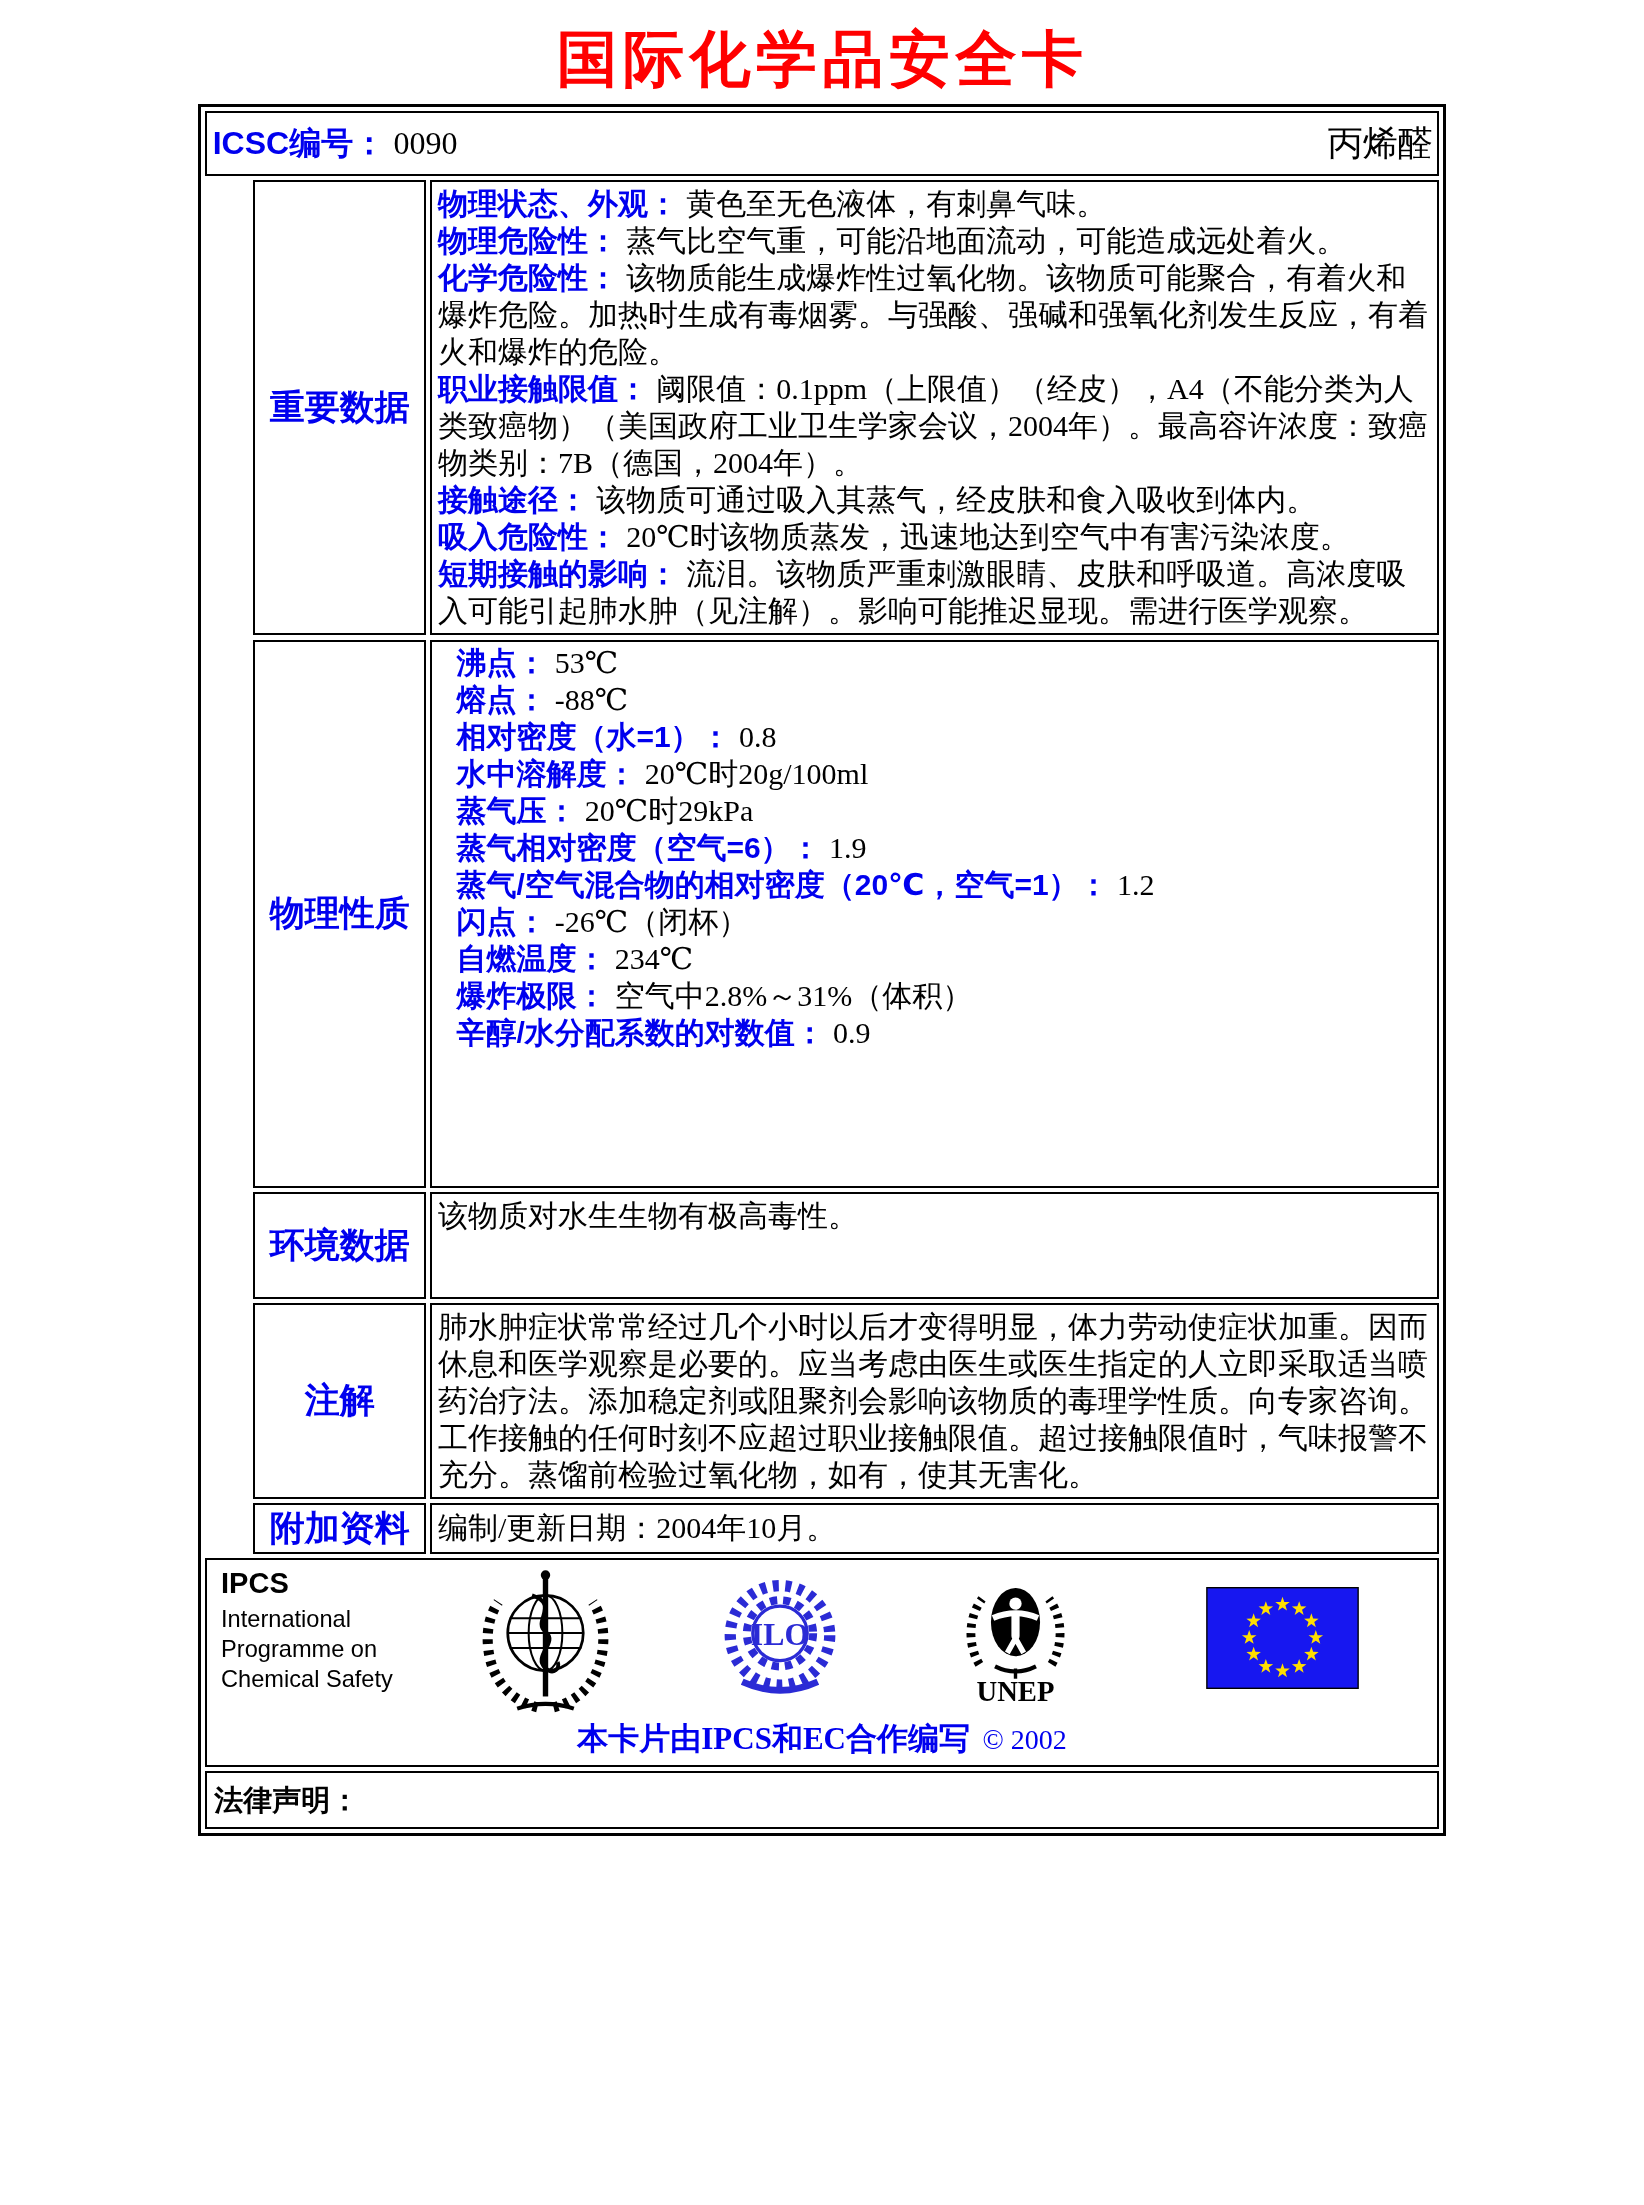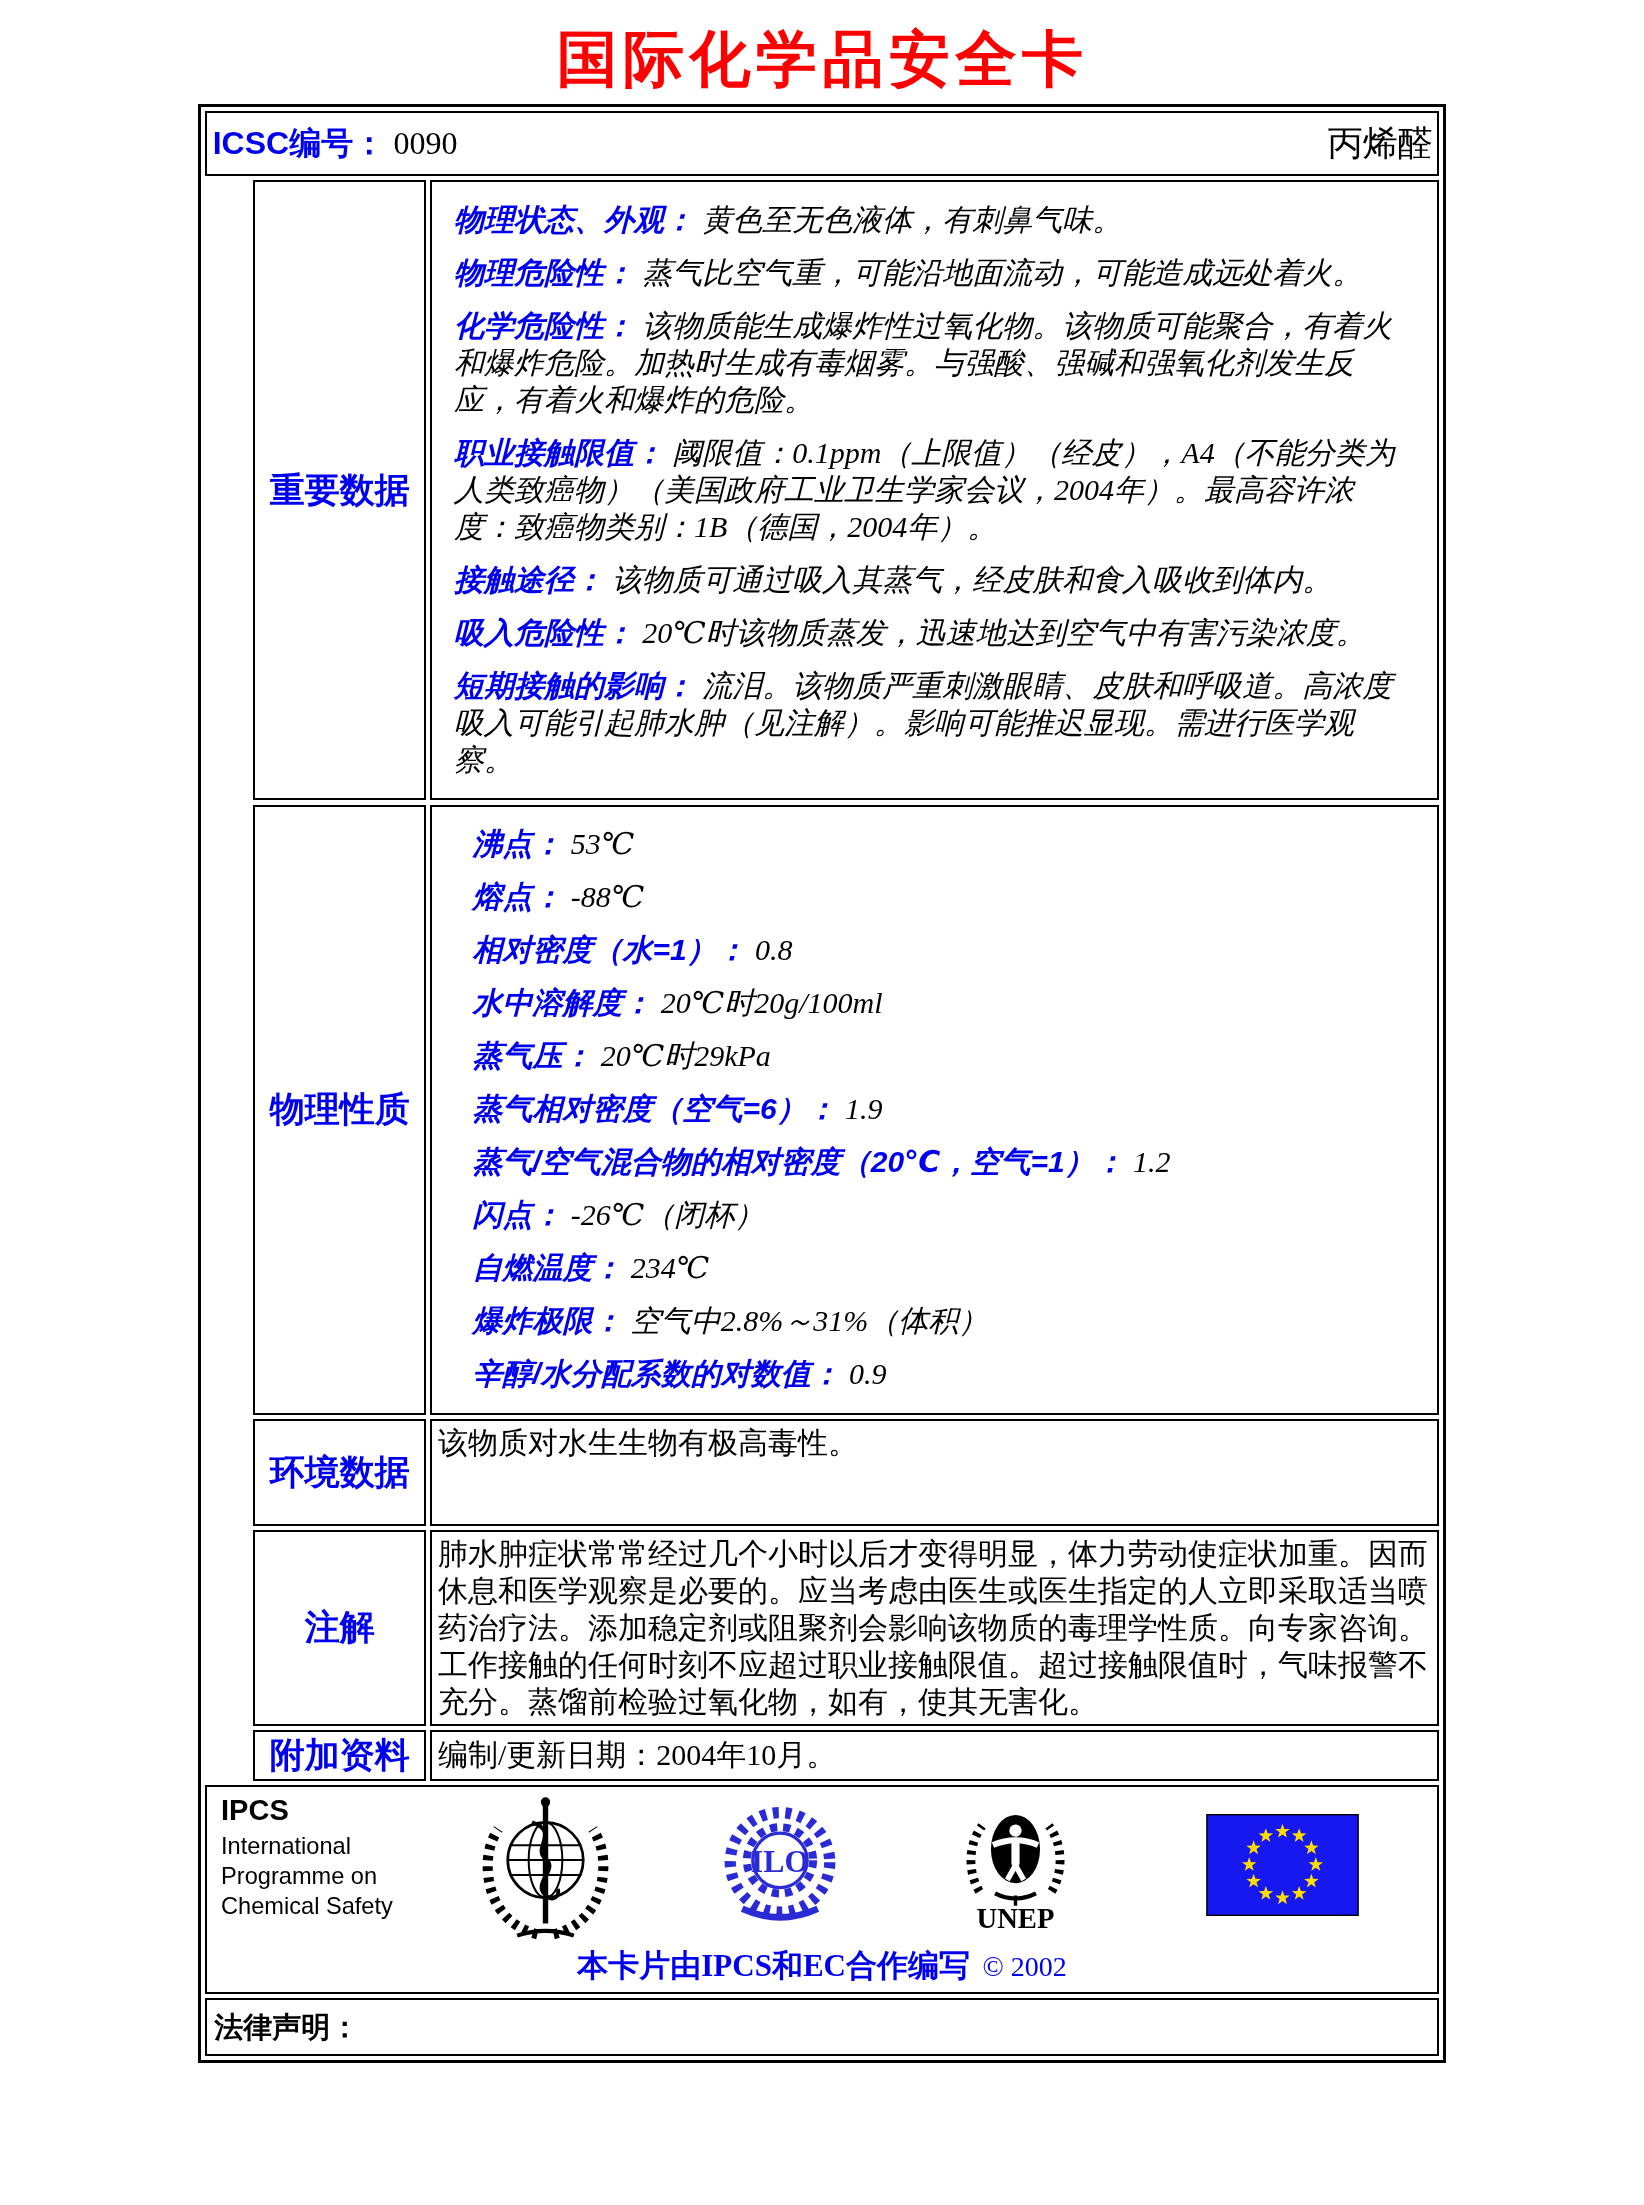--- a/index.html
+++ b/index.html
@@ -60,21 +60,21 @@
     justify-content:flex-end;
   }
   .k{
     font-family:var(--sans);
     font-weight:bold;
     color:var(--blue);
     margin-right:8.3px;
   }
   .header-cell .num{font-family:var(--serif);font-size:32px;}
   .chem{margin-left:auto;font-size:35px;}
-  .item{margin:16px;font-style:italic;}
+  .item{margin:0;}
   .phys-cell{min-height:548px;padding-left:24px;}
   .env-cell{min-height:107px;}
   .add-cell{min-height:43px;display:flex;align-items:center;}
   .legal-cell{
     min-height:58px;
     display:flex;align-items:center;
     padding:4.2px 7px;
     font-size:29px;line-height:36px;
   }
   .legal-k{font-family:var(--sans);font-weight:bold;color:#000;margin-right:7px;white-space:nowrap;}
@@ -118,21 +118,21 @@
     </div>
 
     <div class="row">
       <div class="cell label-cell">
         <span>重要数据</span>
       </div>
       <div class="cell content-cell">
         <div class="item"><span class="k">物理状态、外观：</span><span>黄色至无色液体，有刺鼻气味。</span></div>
         <div class="item"><span class="k">物理危险性：</span><span>蒸气比空气重，可能沿地面流动，可能造成远处着火。</span></div>
         <div class="item"><span class="k">化学危险性：</span><span>该物质能生成爆炸性过氧化物。该物质可能聚合，有着火和爆炸危险。加热时生成有毒烟雾。与强酸、强碱和强氧化剂发生反应，有着火和爆炸的危险。</span></div>
-        <div class="item"><span class="k">职业接触限值：</span><span>阈限值：0.1ppm（上限值）（经皮），A4（不能分类为人类致癌物）（美国政府工业卫生学家会议，2004年）。最高容许浓度：致癌物类别：1B（德国，2004年）。</span></div>
+        <div class="item"><span class="k">职业接触限值：</span><span>阈限值：0.1ppm（上限值）（经皮），A4（不能分类为人类致癌物）（美国政府工业卫生学家会议，2004年）。最高容许浓度：致癌物类别：7B（德国，2004年）。</span></div>
         <div class="item"><span class="k">接触途径：</span><span>该物质可通过吸入其蒸气，经皮肤和食入吸收到体内。</span></div>
         <div class="item"><span class="k">吸入危险性：</span><span>20℃时该物质蒸发，迅速地达到空气中有害污染浓度。</span></div>
         <div class="item"><span class="k">短期接触的影响：</span><span>流泪。该物质严重刺激眼睛、皮肤和呼吸道。高浓度吸入可能引起肺水肿（见注解）。影响可能推迟显现。需进行医学观察。</span></div>
       </div>
     </div>
 
     <div class="row">
       <div class="cell label-cell">
         <span>物理性质</span>
       </div>

